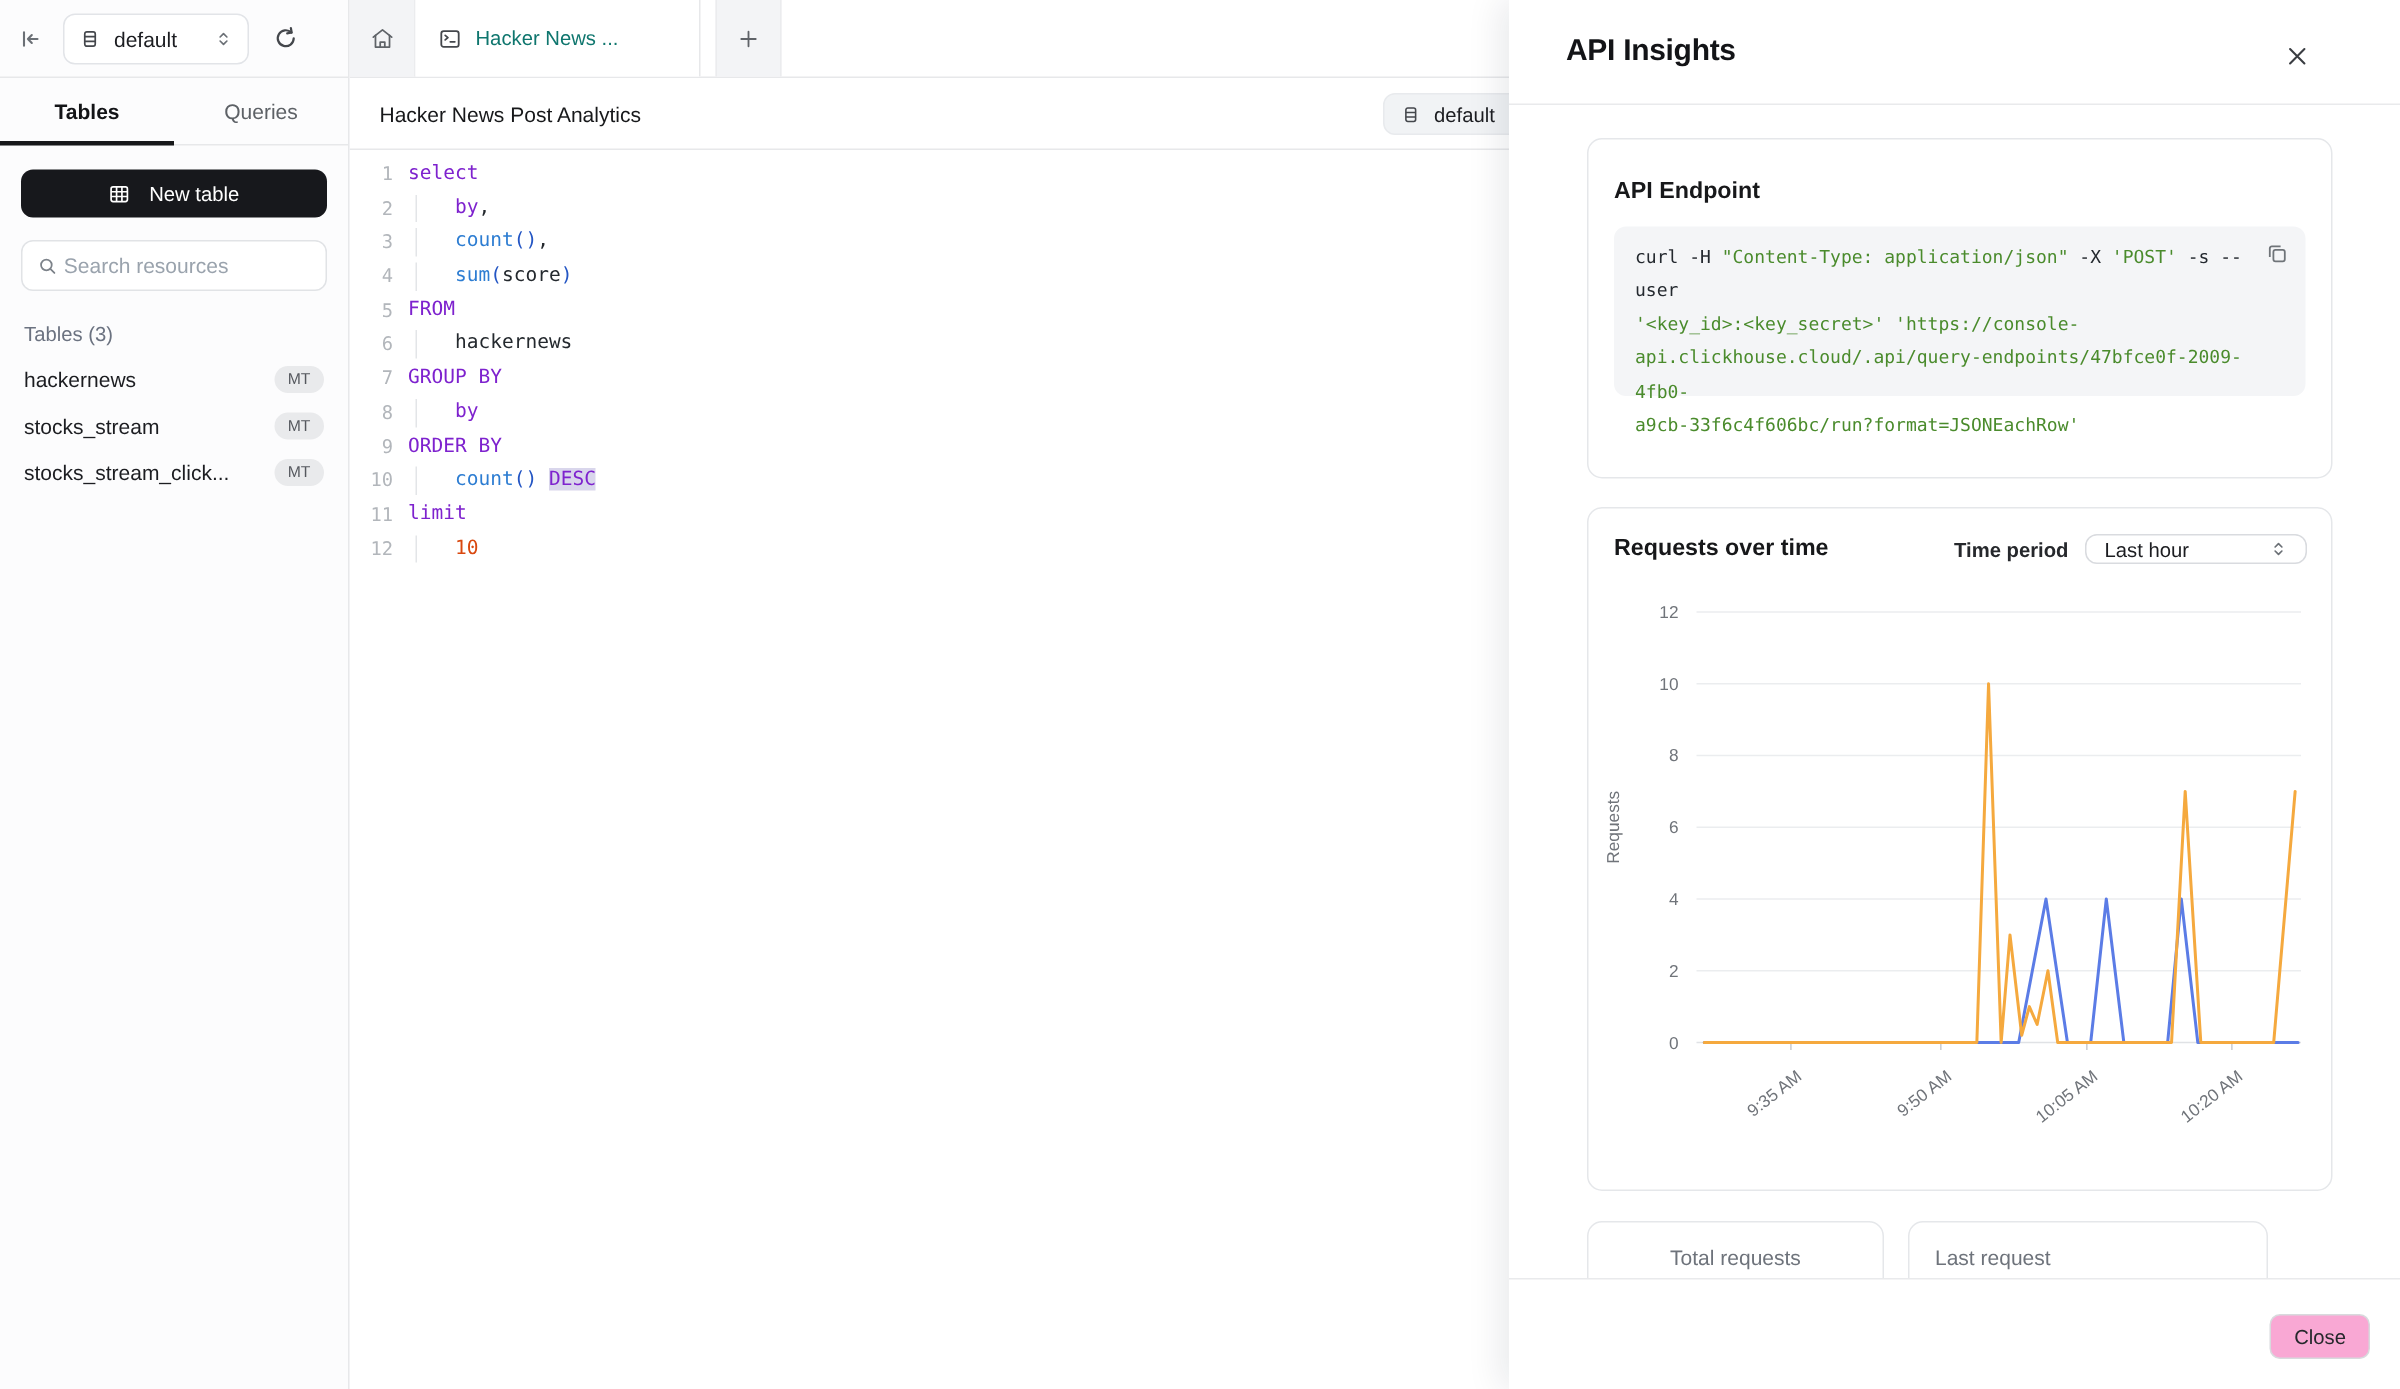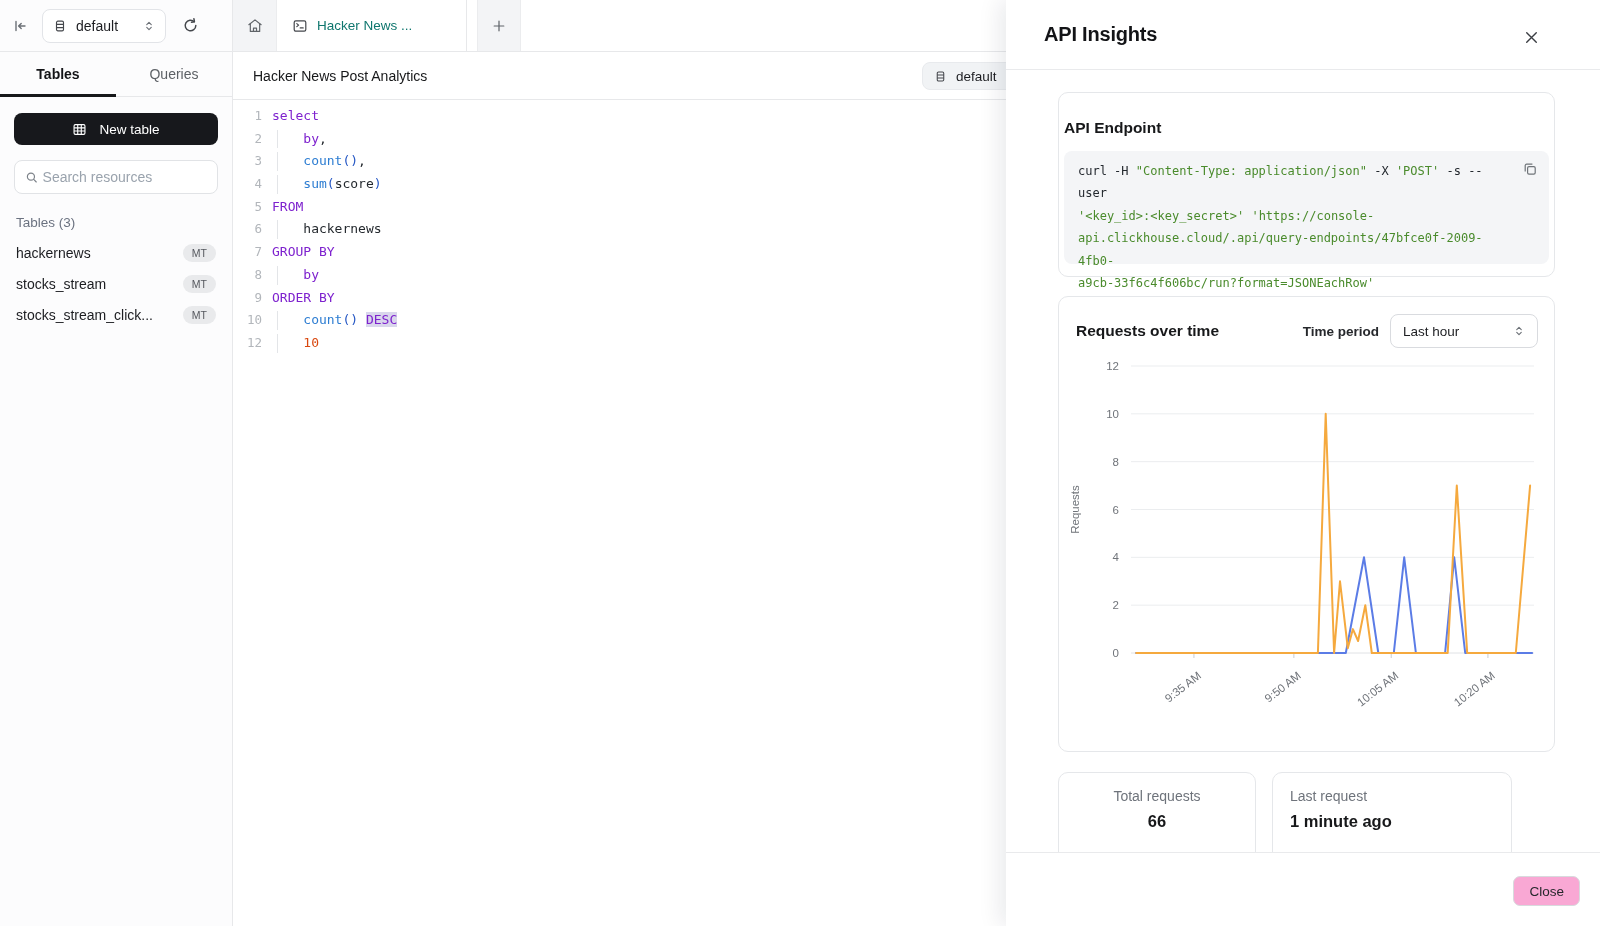--- a/index.html
+++ b/index.html
@@ -65,32 +65,32 @@
     box-shadow:-6px 0 22px rgba(15,23,42,.09); }
   .panel-header { height:70px; border-bottom:1px solid #e9eaec; position:relative; }
   .panel-header h2 { position:absolute; left:38px; top:23px; font-size:20px; font-weight:700;
     color:#131417; letter-spacing:-.2px; }
   .close-x { position:absolute; right:58px; top:26px; width:22px; height:22px; background:none; border:none;
     color:#3a3d42; display:flex; align-items:center; justify-content:center; }
   .panel-scroll { position:absolute; top:70px; bottom:74px; left:0; right:0; overflow:hidden;
     padding:22px 45px 0 52px; }
   .card { border:1px solid #e5e7ea; border-radius:10px; background:#fff; width:497px; }
   .card h3 { font-size:15.5px; font-weight:700; color:#17181a; }
-  .card-endpoint { height:185px; padding:26px 5px 0; }
+  .card-endpoint { height:227px; padding:26px 17px 0; }
   .codeblock { margin-top:14px; background:#f4f5f7; border-radius:8px; height:113px; padding:9px 40px 0 14px;
     position:relative; font-family:"DejaVu Sans Mono", monospace; font-size:12px; line-height:22.4px; }
   .codeblock .cl { white-space:pre-wrap; }
   .ct { color:#24292f; } .cs { color:#4a8b2c; }
   .copy-btn { position:absolute; top:10px; right:11px; background:none; border:none; color:#6f7479; }
   .card-chart { margin-top:19px; height:456px; position:relative;padding-left:28px; }
   .chart-head { position:absolute; top:17px; left:17px; right:16px; display:flex;
     justify-content:space-between; align-items:center; z-index:2; }
   .tp { display:flex; align-items:center; gap:11px; }
   .tp-label { font-size:13.5px; font-weight:600; color:#26282c; }
-  .select { height:34px; width:148px; border:1px solid #d9dbdf; border-radius:8px; background:#fff;
+  .select { height:20px; width:148px; border:1px solid #d9dbdf; border-radius:8px; background:#fff;
     display:flex; align-items:center; justify-content:space-between; padding:0 12px; font-size:13.5px; color:#1c1d21; }
   #chart { position:absolute; left:0; top:0; width:497px; height:456px; }
   .stats { margin-top:20px; display:flex; gap:16px; }
   .stat-card { border:1px solid #e5e7ea; border-radius:10px; height:92px; padding:15px 17px; background:#fff; }
   .stat-card.w1 { width:198px;text-align:center; } .stat-card.w2 { width:240px; }
   .stat-label { font-size:14px; color:#6e737b; }
   .stat-value { margin-top:8px; font-size:16.5px; font-weight:700; color:#17181a; }
   .panel-footer { position:absolute; bottom:0; left:0; right:0; height:74px; border-top:1px solid #e9eaec; background:#fff; }
   .close-btn { position:absolute; top:23px; right:20px; height:30px; padding:0 15px; border:1px solid #d8dadd;
     border-radius:7px; background:#f9a8d4; font-size:13.5px; color:#26282c; }
@@ -203,20 +203,21 @@
         <div class="code-line"><div class="gutter">1</div><div class="code-text"><span class="tk-k">select</span></div></div>
         <div class="code-line"><div class="gutter">2</div><div class="code-text"><span class="guide"></span><span class="tk-t">    </span><span class="tk-k">by</span><span class="tk-t">,</span></div></div>
         <div class="code-line"><div class="gutter">3</div><div class="code-text"><span class="guide"></span><span class="tk-t">    </span><span class="tk-f">count</span><span class="tk-p">()</span><span class="tk-t">,</span></div></div>
         <div class="code-line"><div class="gutter">4</div><div class="code-text"><span class="guide"></span><span class="tk-t">    </span><span class="tk-f">sum</span><span class="tk-p">(</span><span class="tk-t">score</span><span class="tk-p">)</span></div></div>
         <div class="code-line"><div class="gutter">5</div><div class="code-text"><span class="tk-k">FROM</span></div></div>
         <div class="code-line"><div class="gutter">6</div><div class="code-text"><span class="guide"></span><span class="tk-t">    hackernews</span></div></div>
         <div class="code-line"><div class="gutter">7</div><div class="code-text"><span class="tk-k">GROUP BY</span></div></div>
         <div class="code-line"><div class="gutter">8</div><div class="code-text"><span class="guide"></span><span class="tk-t">    </span><span class="tk-k">by</span></div></div>
         <div class="code-line"><div class="gutter">9</div><div class="code-text"><span class="tk-k">ORDER BY</span></div></div>
         <div class="code-line"><div class="gutter">10</div><div class="code-text"><span class="guide"></span><span class="tk-t">    </span><span class="tk-f">count</span><span class="tk-p">()</span><span class="tk-t"> </span><span class="tk-sel">DESC</span></div></div>
+        <div class="code-line"><div class="gutter">11</div><div class="code-text"><span class="tk-k">limit</span></div></div>
         <div class="code-line"><div class="gutter">12</div><div class="code-text"><span class="guide"></span><span class="tk-t">    </span><span class="tk-n">10</span></div></div>
       </div>
   </main>
 
   <section class="panel">
     <div class="panel-header">
       <h2>API Insights</h2>
       <button class="close-x">
         <svg class="ic" width="17" height="17" viewBox="0 0 16 16" fill="none" stroke="#3a3d42" stroke-width="1.3" stroke-linecap="round">
             <path d="m3.5 3.5 9 9M12.5 3.5l-9 9"></path>

